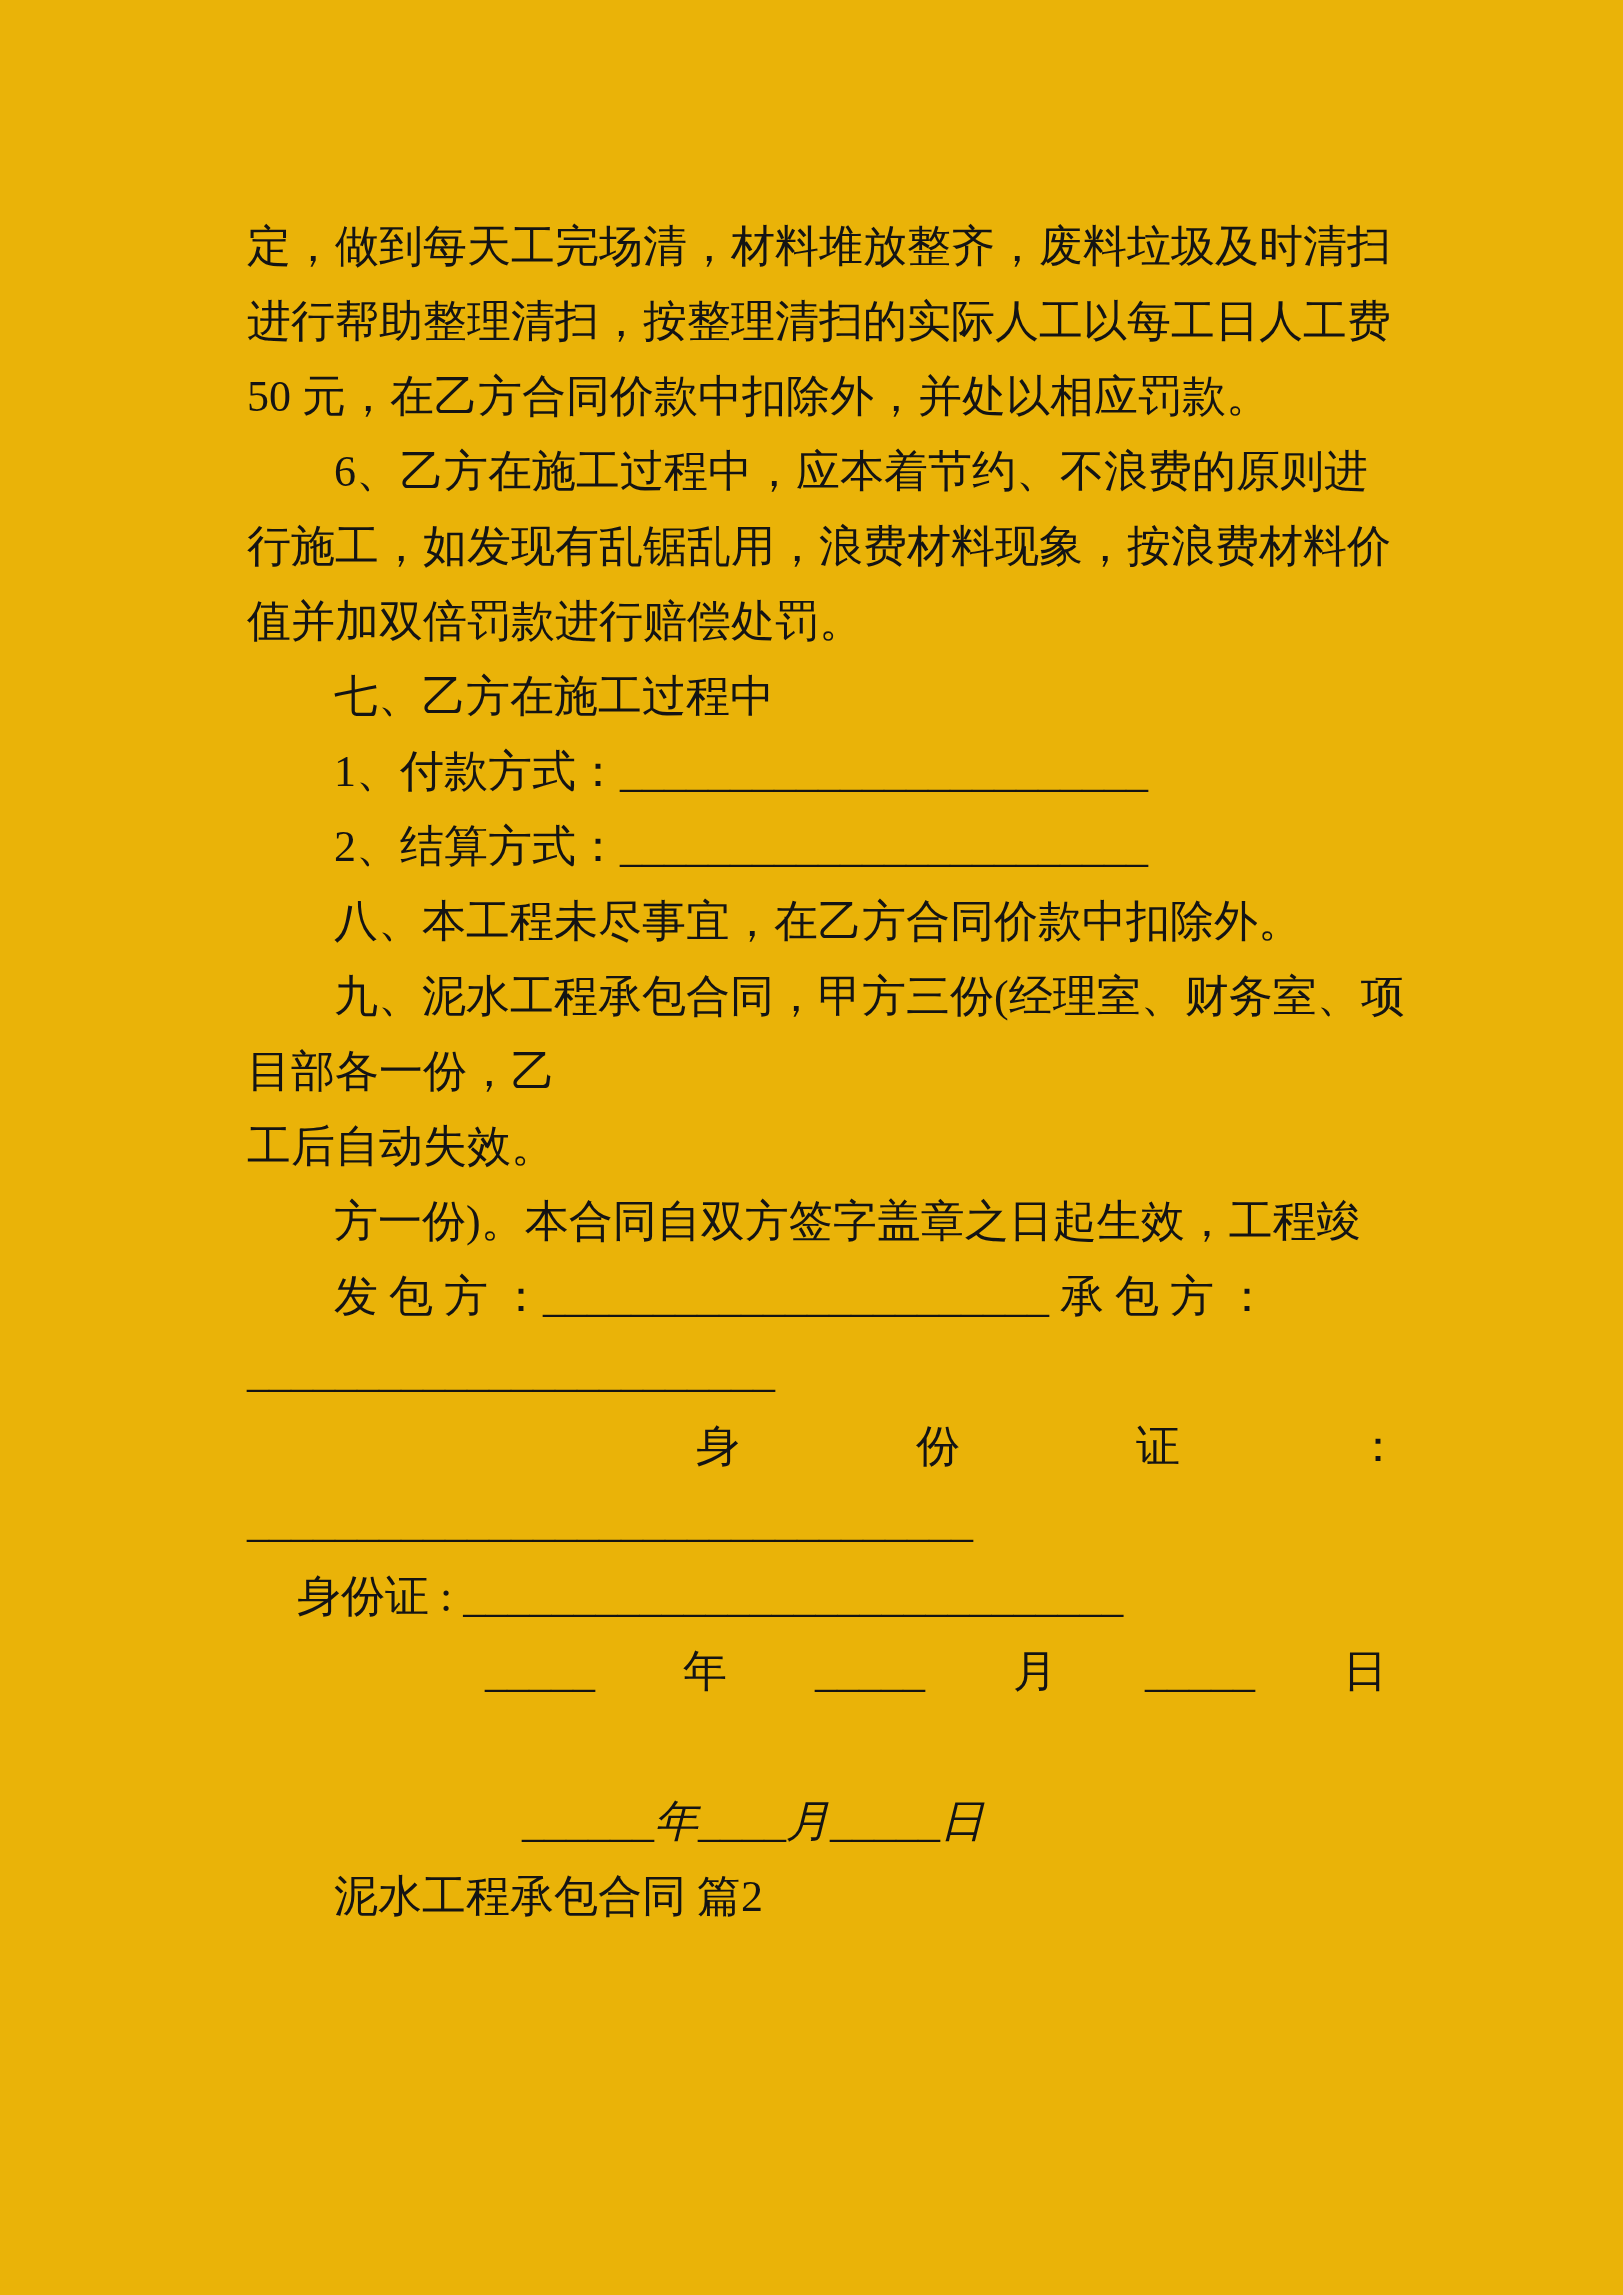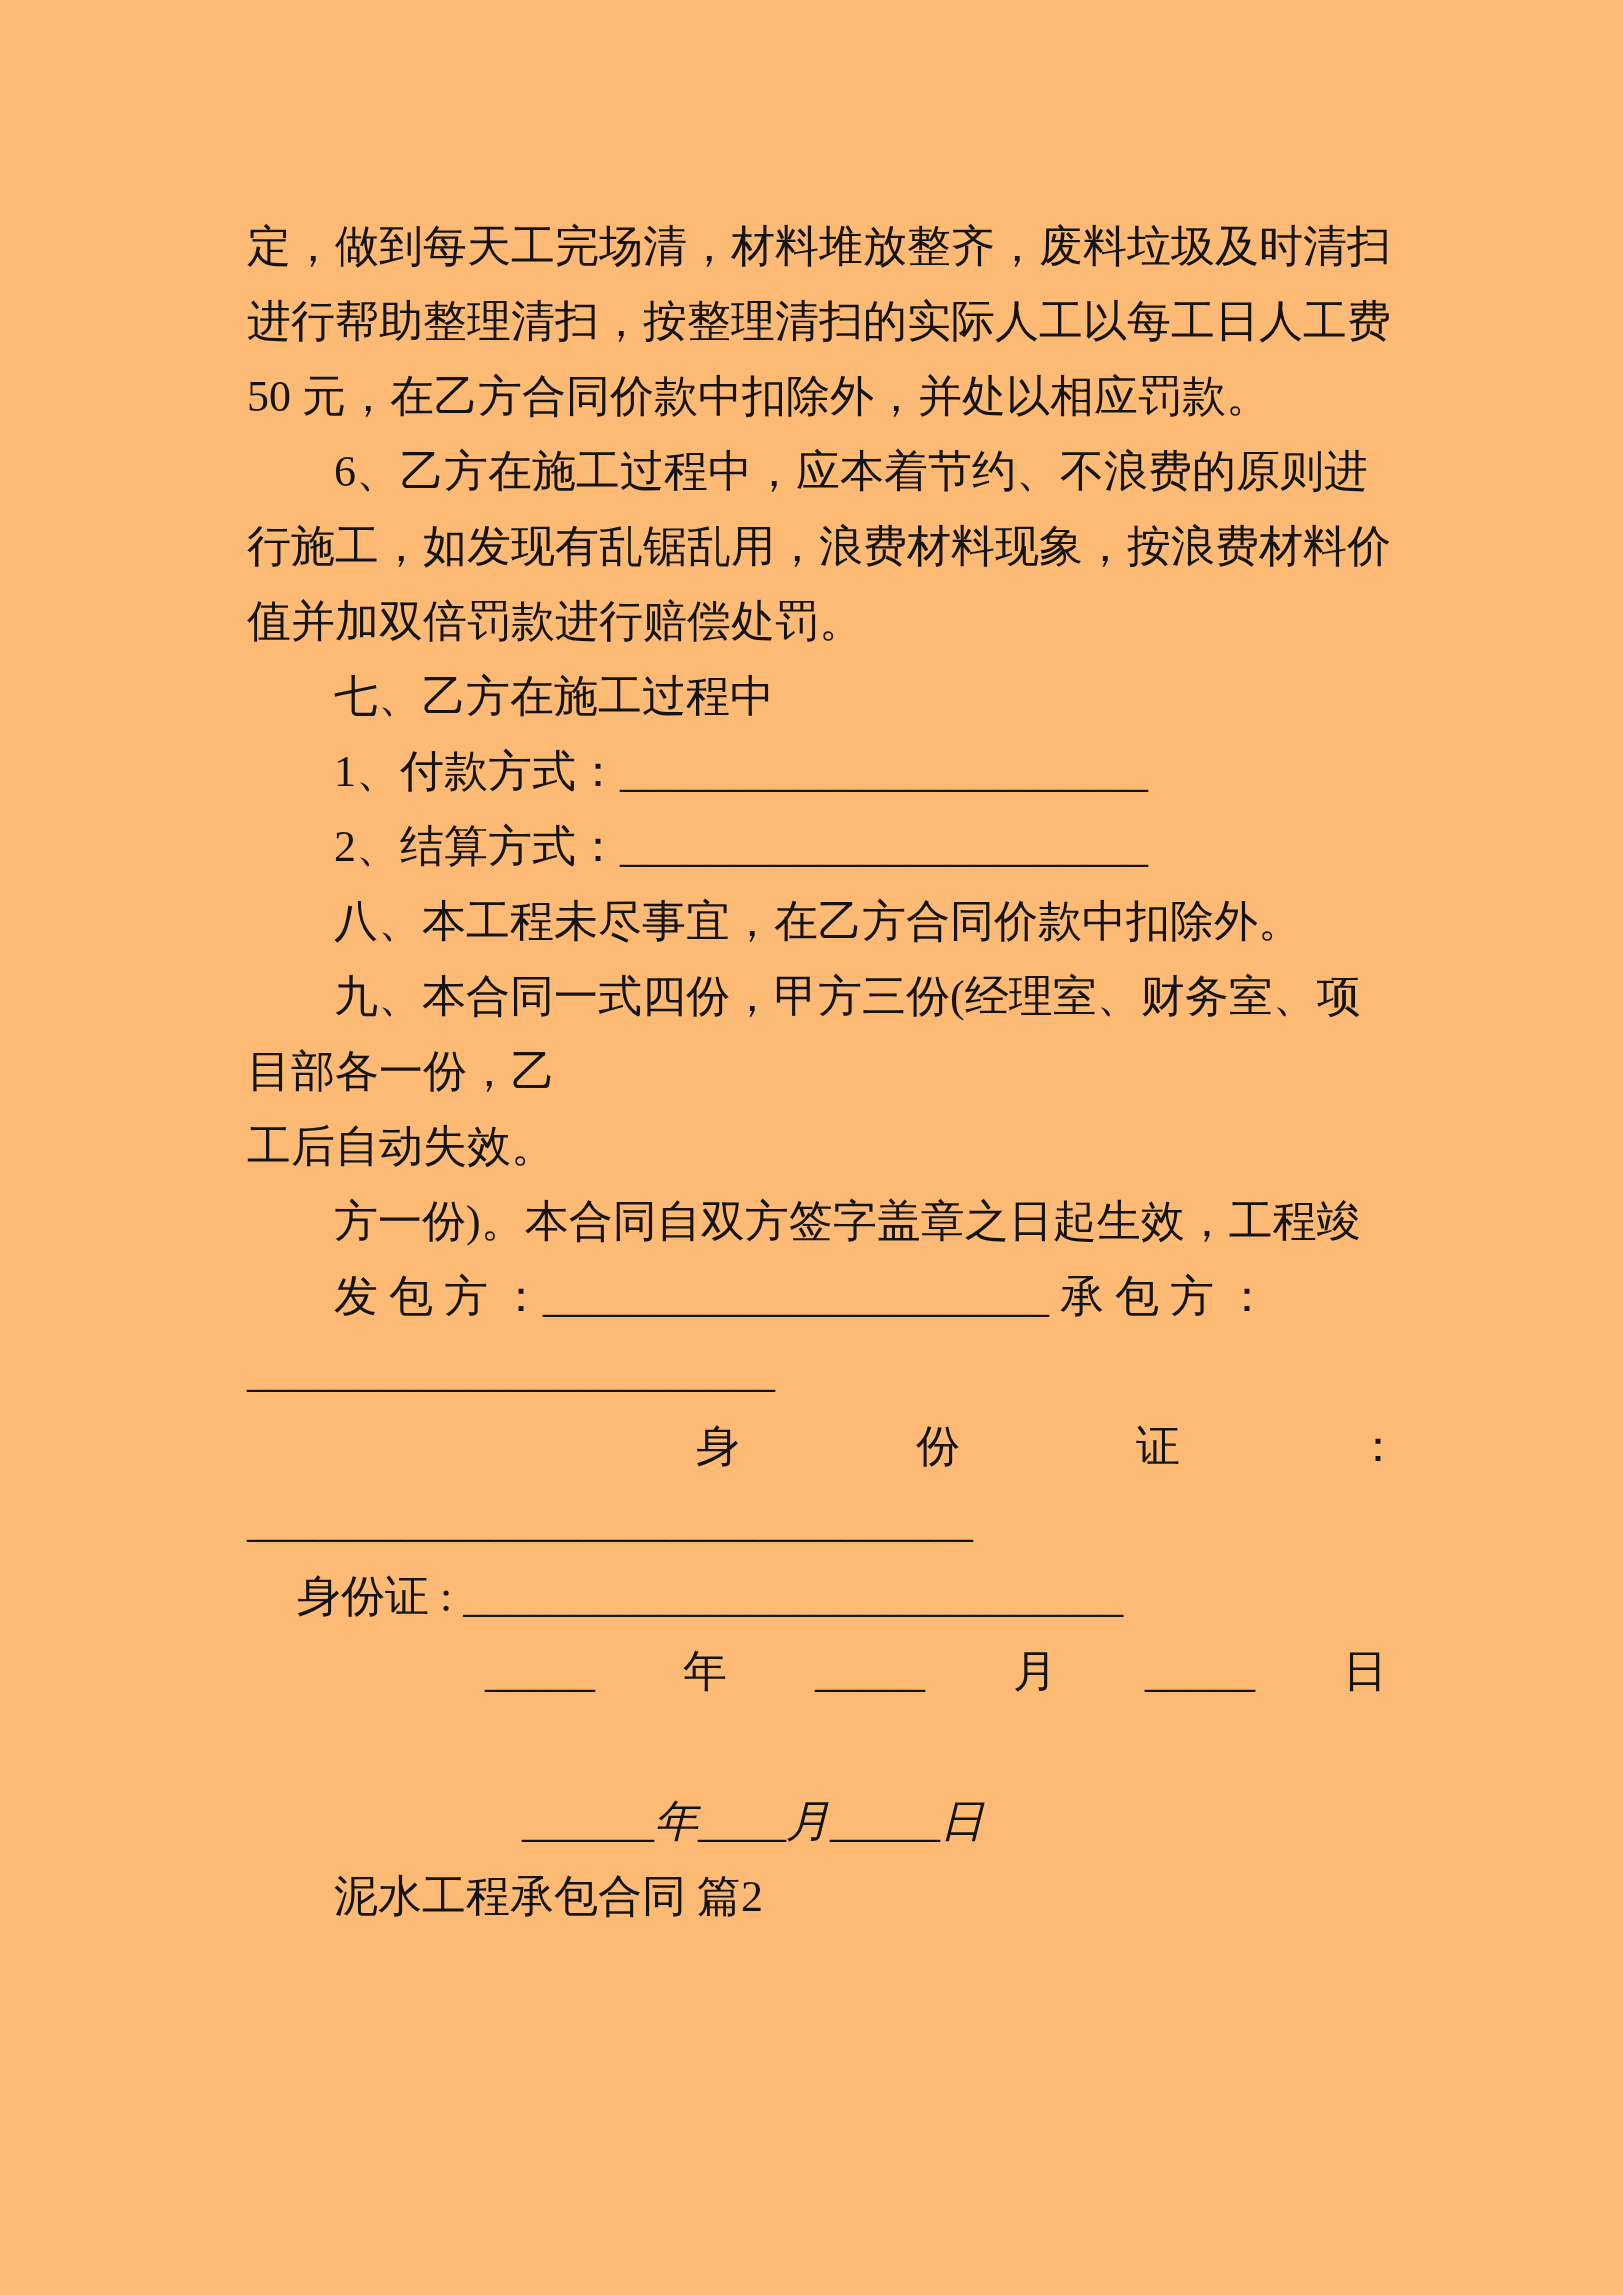--- a/index.html
+++ b/index.html
@@ -11,21 +11,21 @@
     width: 1623px;
     height: 2295px;
     background: #ffffff;
     font-family: "Liberation Serif", "DejaVu Serif", serif;
     color: #141414;
     overflow: hidden;
   }
   .page {
     width: 1623px;
     height: 2295px;
-    background: #fdba74;
+    background: #eab308;
     position: relative;
   }
   .content {
     padding: 209px 234px 0 247px;
   }
   .line {
     font-size: 44px;
     line-height: 75px;
     min-height: 75px;
     white-space: pre;
@@ -45,21 +45,21 @@
     <div class="line">定，做到每天工完场清，材料堆放整齐，废料垃圾及时清扫</div>
     <div class="line">进行帮助整理清扫，按整理清扫的实际人工以每工日人工费</div>
     <div class="line">50 元，在乙方合同价款中扣除外，并处以相应罚款。</div>
     <div class="line indent">6、乙方在施工过程中，应本着节约、不浪费的原则进</div>
     <div class="line">行施工，如发现有乱锯乱用，浪费材料现象，按浪费材料价</div>
     <div class="line">值并加双倍罚款进行赔偿处罚。</div>
     <div class="line indent">七、乙方在施工过程中</div>
     <div class="line indent">1、付款方式：________________________</div>
     <div class="line indent">2、结算方式：________________________</div>
     <div class="line indent">八、本工程未尽事宜，在乙方合同价款中扣除外。</div>
-    <div class="line indent">九、本合同一式四份，甲方三份(经理室、财务室、项</div>
+    <div class="line indent">九、泥水工程承包合同，甲方三份(经理室、财务室、项</div>
     <div class="line">目部各一份，乙</div>
     <div class="line">工后自动失效。</div>
     <div class="line indent">方一份)。本合同自双方签字盖章之日起生效，工程竣</div>
     <div class="line indent">发 包 方 ：_______________________ 承 包 方 ：</div>
     <div class="line">________________________</div>
     <div class="line ml-id">身　　　　份　　　　证　　　　：</div>
     <div class="line">_________________________________</div>
     <div class="line ml-small">身份证 : ______________________________</div>
     <div class="line ml-date1">_____　　年　　_____　　月　　_____　　日</div>
     <div class="line"></div>

